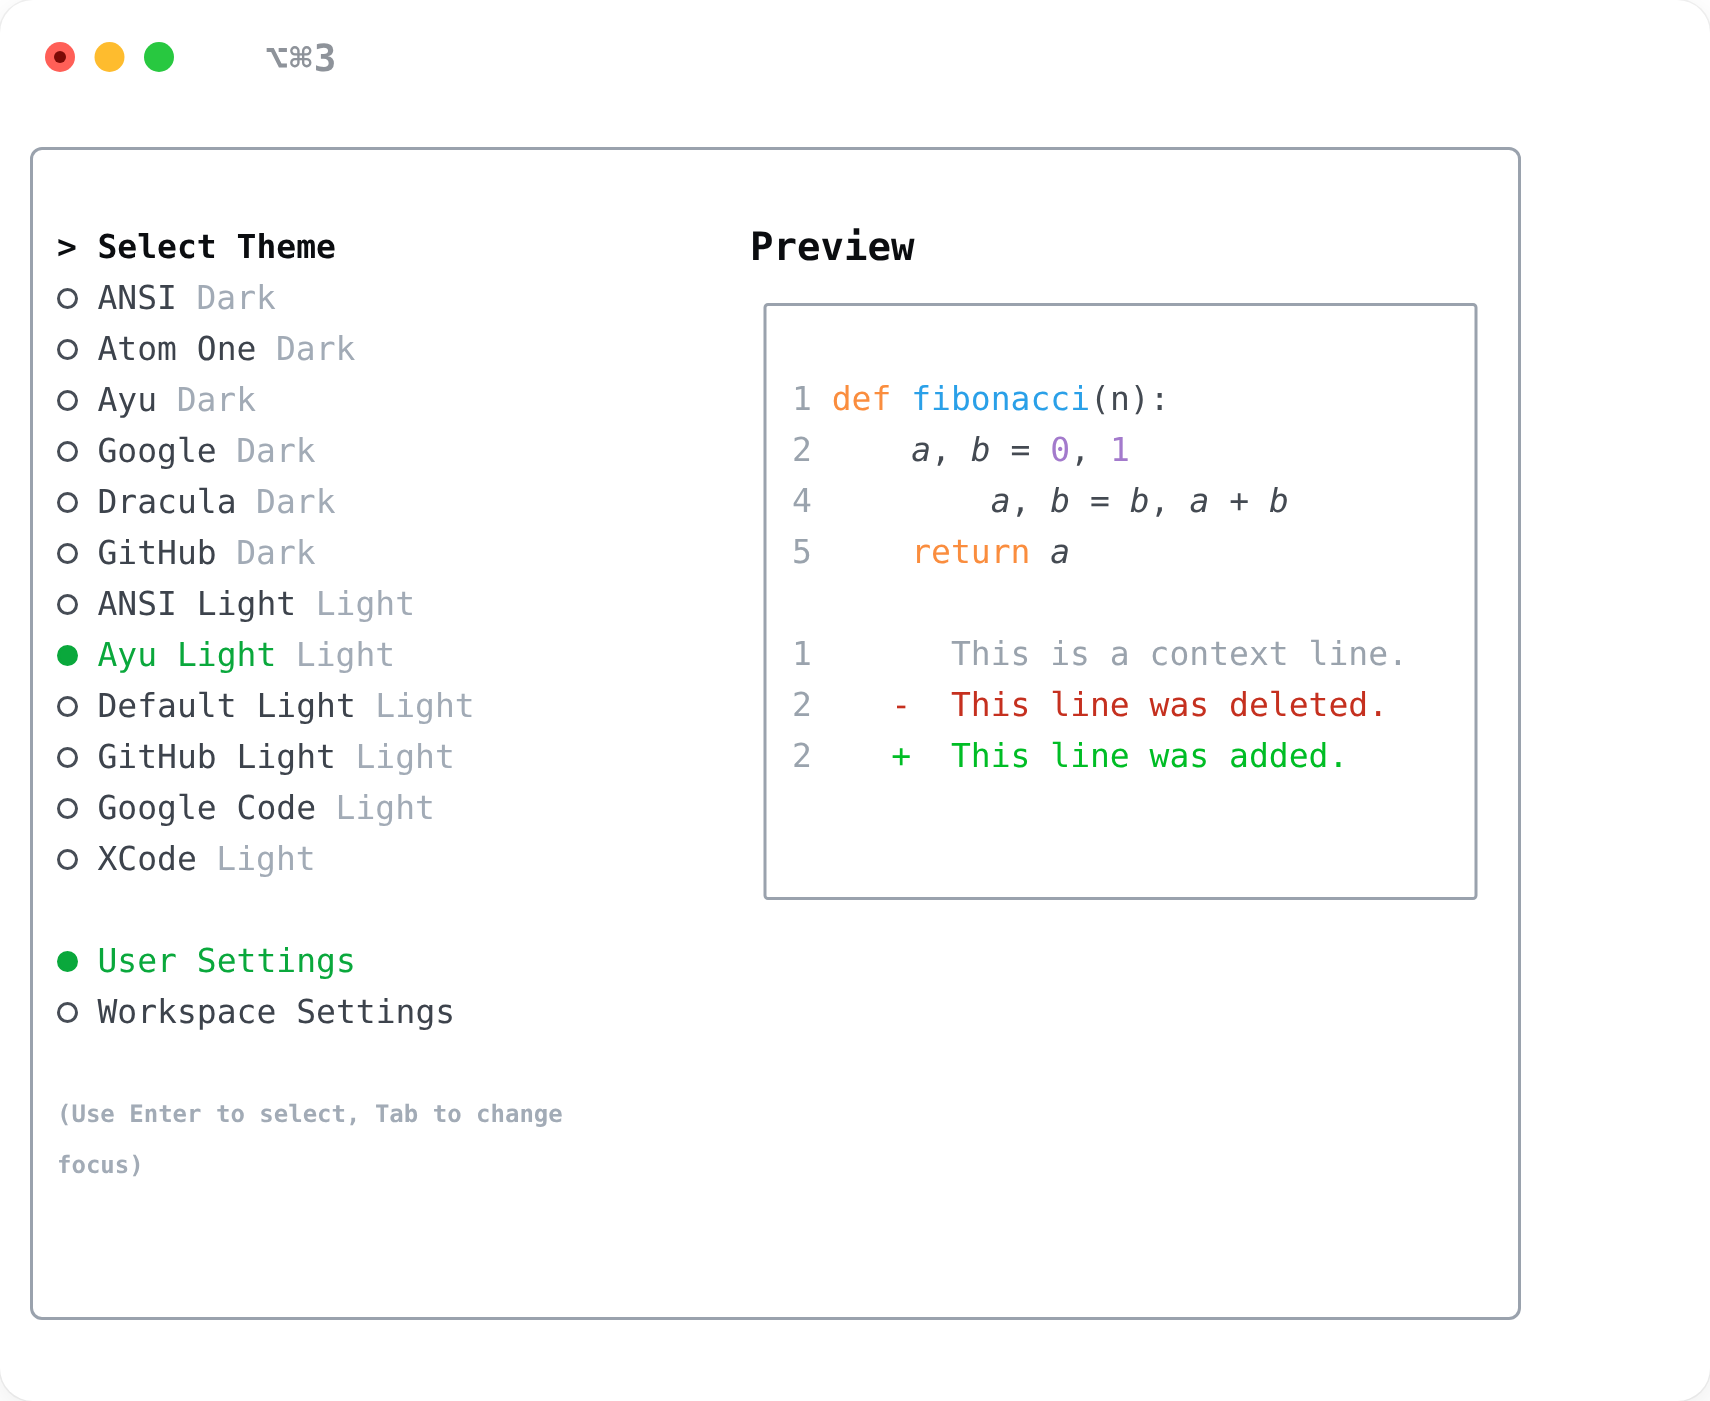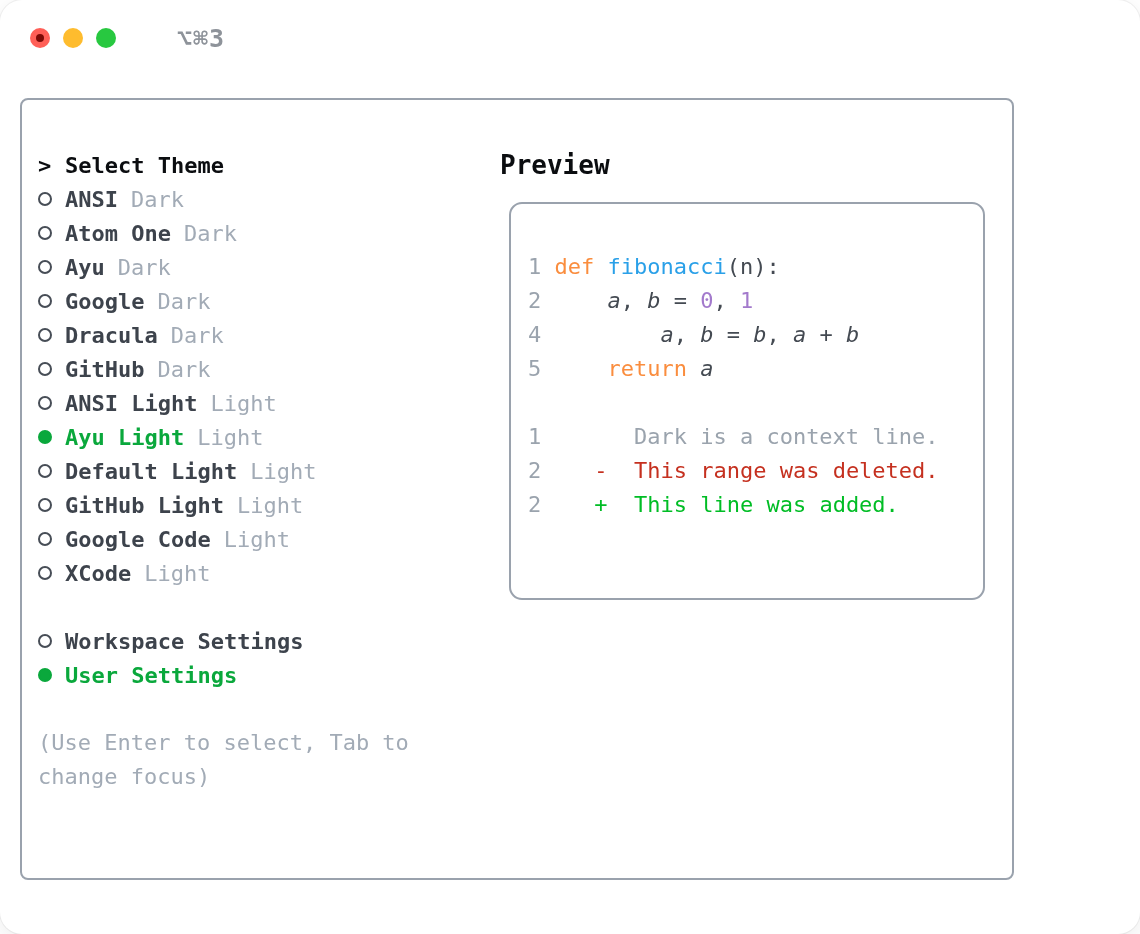--- a/index.html
+++ b/index.html
@@ -28,31 +28,31 @@
   }
 
   
   .left-col { position:absolute; left:16px; top:48px; width:440px; font-size:22px; }
   .row { display:flex; align-items:center; height:34px; white-space:pre; }
   .marker-box { width:27px; flex:0 0 27px; display:flex; align-items:center; }
   .prefix { font-weight:bold; color:#0b0d10; }
   .radio { width:14px; height:14px; border:2px solid #474d56; border-radius:50%; }
   .radio.on { background:var(--sel-green); border-color:var(--sel-green); }
   .hdr { font-weight:bold; color:#0b0d10;text-align:right; }
-  .tname { color:#3d434c;font-weight:bold; }
+  .tname { color:#3d434c; }
   .tvariant { color:var(--muted-gray); margin-left:13px; }
   .row.selected .tname { color:var(--sel-green); }
   .spacer34 { height:34px; }
-  .hint { color:var(--muted-gray); font-size:22px; line-height:34px; width:392px; white-space:normal; }
+  .hint { color:var(--muted-gray); font-size:16px; line-height:34px; width:392px; white-space:normal;font-weight:bold; }
 
   
   .preview-header { position:absolute; left:478px; top:48px; font-size:26px; line-height:34px; font-weight:bold; color:#0b0d10; }
   .preview-box {
     position:absolute; left:487px; top:102px; width:476px; height:398px;
-    border:2px solid var(--border-gray); border-radius:13px; background:#fff;
+    border:2px solid var(--border-gray); border-radius:3px; background:#fff;
   }
   .code-area { position:absolute; left:17px; top:46px; right:6px; font-size:22px; }
   .code-line { height:34px; line-height:34px; white-space:pre; }
   .ln { display:inline-block; width:1ch; margin-right:1ch; color:var(--ln-gray); }
   .c-kw   { color:var(--kw-orange); }
   .c-fn   { color:var(--fn-blue); }
   .c-call { color:var(--call-red); }
   .c-num  { color:var(--num-purple); }
   .c-fg   { color:var(--code-fg); }
   .c-var  { color:var(--code-fg); font-style:italic; }
@@ -94,38 +94,38 @@
           <div class="row"><span class="marker-box"><span class="radio"></span></span><span class="tname">Default Light</span><span class="tvariant">Light</span></div>
           <div class="row"><span class="marker-box"><span class="radio"></span></span><span class="tname">GitHub Light</span><span class="tvariant">Light</span></div>
           <div class="row"><span class="marker-box"><span class="radio"></span></span><span class="tname">Google Code</span><span class="tvariant">Light</span></div>
           <div class="row"><span class="marker-box"><span class="radio"></span></span><span class="tname">XCode</span><span class="tvariant">Light</span></div>
         </div>
 
       <div class="spacer34"></div>
 
 
       <div id="apply-items">
+          <div class="row selected"><span class="marker-box"><span class="radio on"></span></span><span class="tname">User Settings</span></div>
           <div class="row"><span class="marker-box"><span class="radio"></span></span><span class="tname">Workspace Settings</span></div>
-          <div class="row selected"><span class="marker-box"><span class="radio on"></span></span><span class="tname">User Settings</span></div>
         </div>
 
       <div class="spacer34"></div>
 
       <div class="hint">(Use Enter to select, Tab to change focus)</div>
     </div>
 
     <div class="preview-header">Preview</div>
 
     <div class="preview-box">
       <div class="code-area" id="code-area">
           <div class="code-line"><span class="ln">1</span><span class="c-kw">def</span><span class="c-fg"> </span><span class="c-fn">fibonacci</span><span class="c-fg">(n):</span></div>
           <div class="code-line"><span class="ln">2</span><span class="c-fg">    </span><span class="c-var">a</span><span class="c-fg">, </span><span class="c-var">b</span><span class="c-fg"> = </span><span class="c-num">0</span><span class="c-fg">, </span><span class="c-num">1</span></div>
           <div class="code-line"><span class="ln">4</span><span class="c-fg">        </span><span class="c-var">a</span><span class="c-fg">, </span><span class="c-var">b</span><span class="c-fg"> = </span><span class="c-var">b</span><span class="c-fg">, </span><span class="c-var">a</span><span class="c-fg"> + </span><span class="c-var">b</span></div>
           <div class="code-line"><span class="ln">5</span><span class="c-fg">    </span><span class="c-kw">return</span><span class="c-fg"> </span><span class="c-var">a</span></div>
           <div class="code-line"></div>
-          <div class="code-line"><span class="ln">1</span><span class="c-ctx">      Dark is a context line.</span></div>
-          <div class="code-line"><span class="ln">2</span><span class="c-fg">   </span><span class="c-del">-  This range was deleted.</span></div>
+          <div class="code-line"><span class="ln">1</span><span class="c-ctx">      This is a context line.</span></div>
+          <div class="code-line"><span class="ln">2</span><span class="c-fg">   </span><span class="c-del">-  This line was deleted.</span></div>
           <div class="code-line"><span class="ln">2</span><span class="c-fg">   </span><span class="c-add">+  This line was added.</span></div>
         </div>
     </div>
 
   </div>
 </div>
 
 </body></html>

